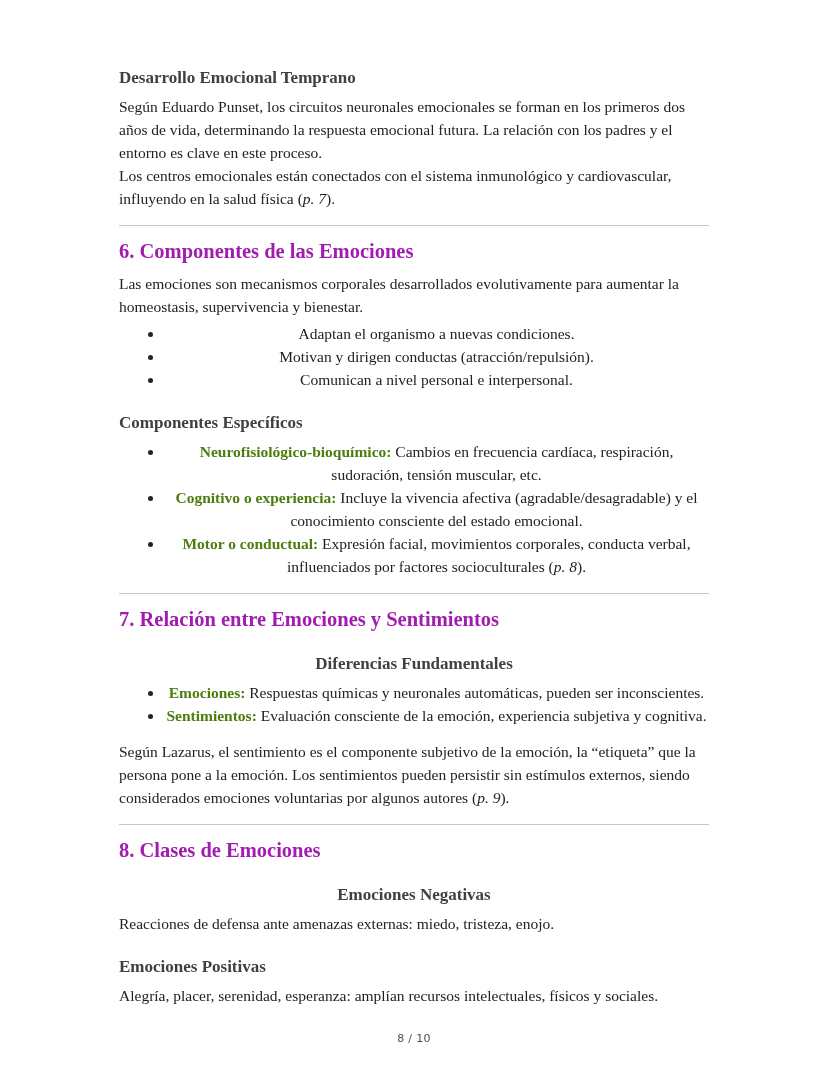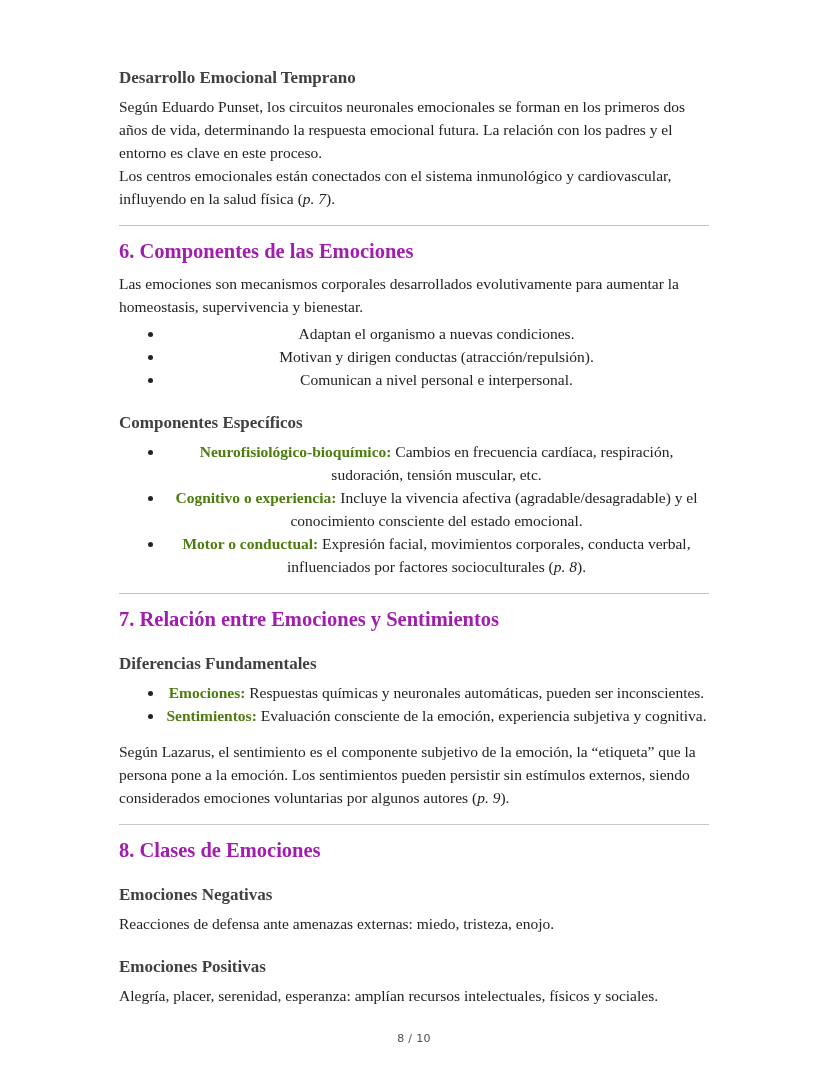--- a/index.html
+++ b/index.html
@@ -33,20 +33,21 @@
     font-size: 17px;
     line-height: 22px;
     font-weight: bold;
     color: #404040;
     margin: 21px 0 6px 0;
   }
   h3.first {
     margin-top: 0;
   }
   h3.after-title {
+    text-align: center;
   }
   p {
     font-size: 15.5px;
     line-height: 23px;
     margin: 0;
   }
   p.spaced {
     margin-top: 13px;
   }
   ul {

